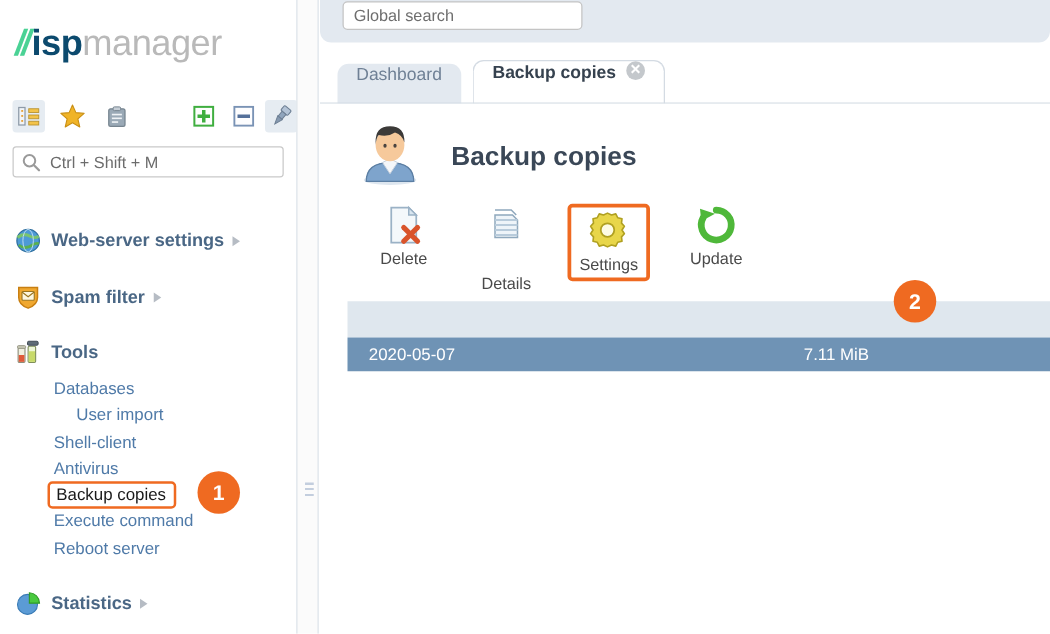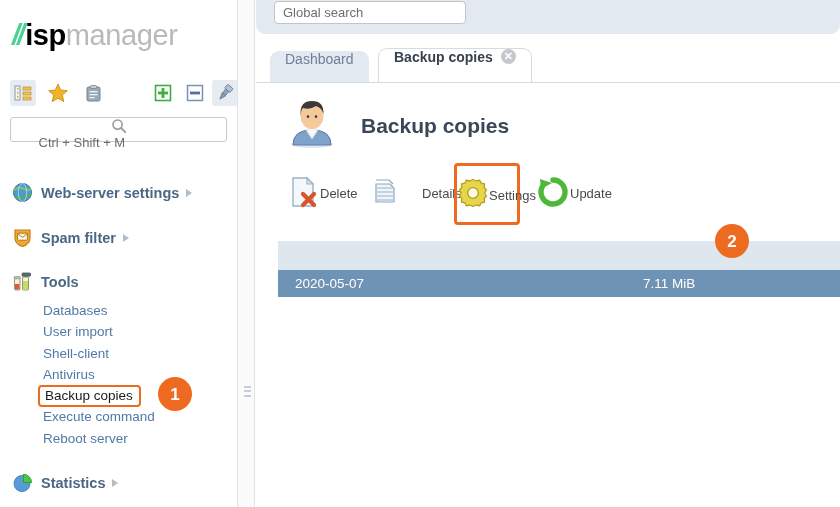--- a/index.html
+++ b/index.html
@@ -32,21 +32,21 @@
     white-space: nowrap;
     line-height: 1;
   }
   #logo .slashes {
     color: #4ad295;
     font-style: italic;
     font-weight: 900;
     letter-spacing: -3px;
     margin-right: 3px;
   }
-  #logo .isp { color: #000000; }
+  #logo .isp { color: #0c4a6e; }
   #logo .manager { color: #b9b9b9; font-weight: normal; }
 
   
   #icon-toolbar {
     position: absolute;
     left: 10px; top: 80px;
     width: 220px; height: 30px;
   }
   .tb-btn {
     position: absolute;
@@ -61,21 +61,20 @@
   
   #sidebar-search {
     position: absolute;
     left: 10px; top: 117px;
     width: 217px; height: 25px;
     border: 1px solid #c9c9c9;
     border-radius: 3px;
     background: #fff;
     display: flex; align-items: center;
     padding-left: 6px;
-    flex-direction: column;
   }
   #sidebar-search .sicon { width: 16px; height: 16px; flex: 0 0 16px; margin-right: 5px; }
   #sidebar-search input {
     border: 0; outline: 0;
     font-family: "Liberation Sans", sans-serif;
     font-size: 13px;
     color: #6c6c6c;
     width: 170px;
     background: transparent;
   }
@@ -227,21 +226,21 @@
     font-size: 21px; font-weight: bold;
     color: #3a4757;
     white-space: nowrap;
   }
 
   
   #actions { position: absolute; left: 30px; top: 80px; width: 330px; height: 62px; }
   .action {
     position: absolute;
     top: 0; width: 74px; height: 60px;
-    display: flex; flex-direction: row;
+    display: flex; flex-direction: column;
     align-items: center; justify-content: flex-start;
   }
   .action .aicon { width: 34px; height: 34px; margin-bottom: 2px; }
   .action .alabel { font-size: 13px; color: #4a4a4a; white-space: nowrap; }
   .action.highlighted {
     border: 3px solid #ef6a21;
     border-radius: 4px;
     width: 66px; height: 62px;
     padding-top: 2px;
   }
@@ -403,21 +402,21 @@
           <rect x="11" y="10" width="5" height="8.5" fill="#c8da6a"></rect>
           <rect x="10" y="2" width="8.5" height="3.2" rx="1" fill="#5f6c77" stroke="#414b54" stroke-width="0.8"></rect>
         </svg>
       </span>
       <span class="glabel">Tools</span>
     </div>
 
     <div class="nav-sub" style="top:303px;">
       <span>Databases</span>
     </div>
-    <div class="nav-sub" style="top:324px;">
+    <div class="nav-sub" style="top:324px;margin-left:18px;">
       <span>User import</span>
     </div>
     <div class="nav-sub" style="top:346px;">
       <span>Shell-client</span>
     </div>
     <div class="nav-sub" style="top:367px;">
       <span>Antivirus</span>
     </div>
     <div class="nav-sub highlighted" style="top:385px;">
       <span>Backup copies</span>

